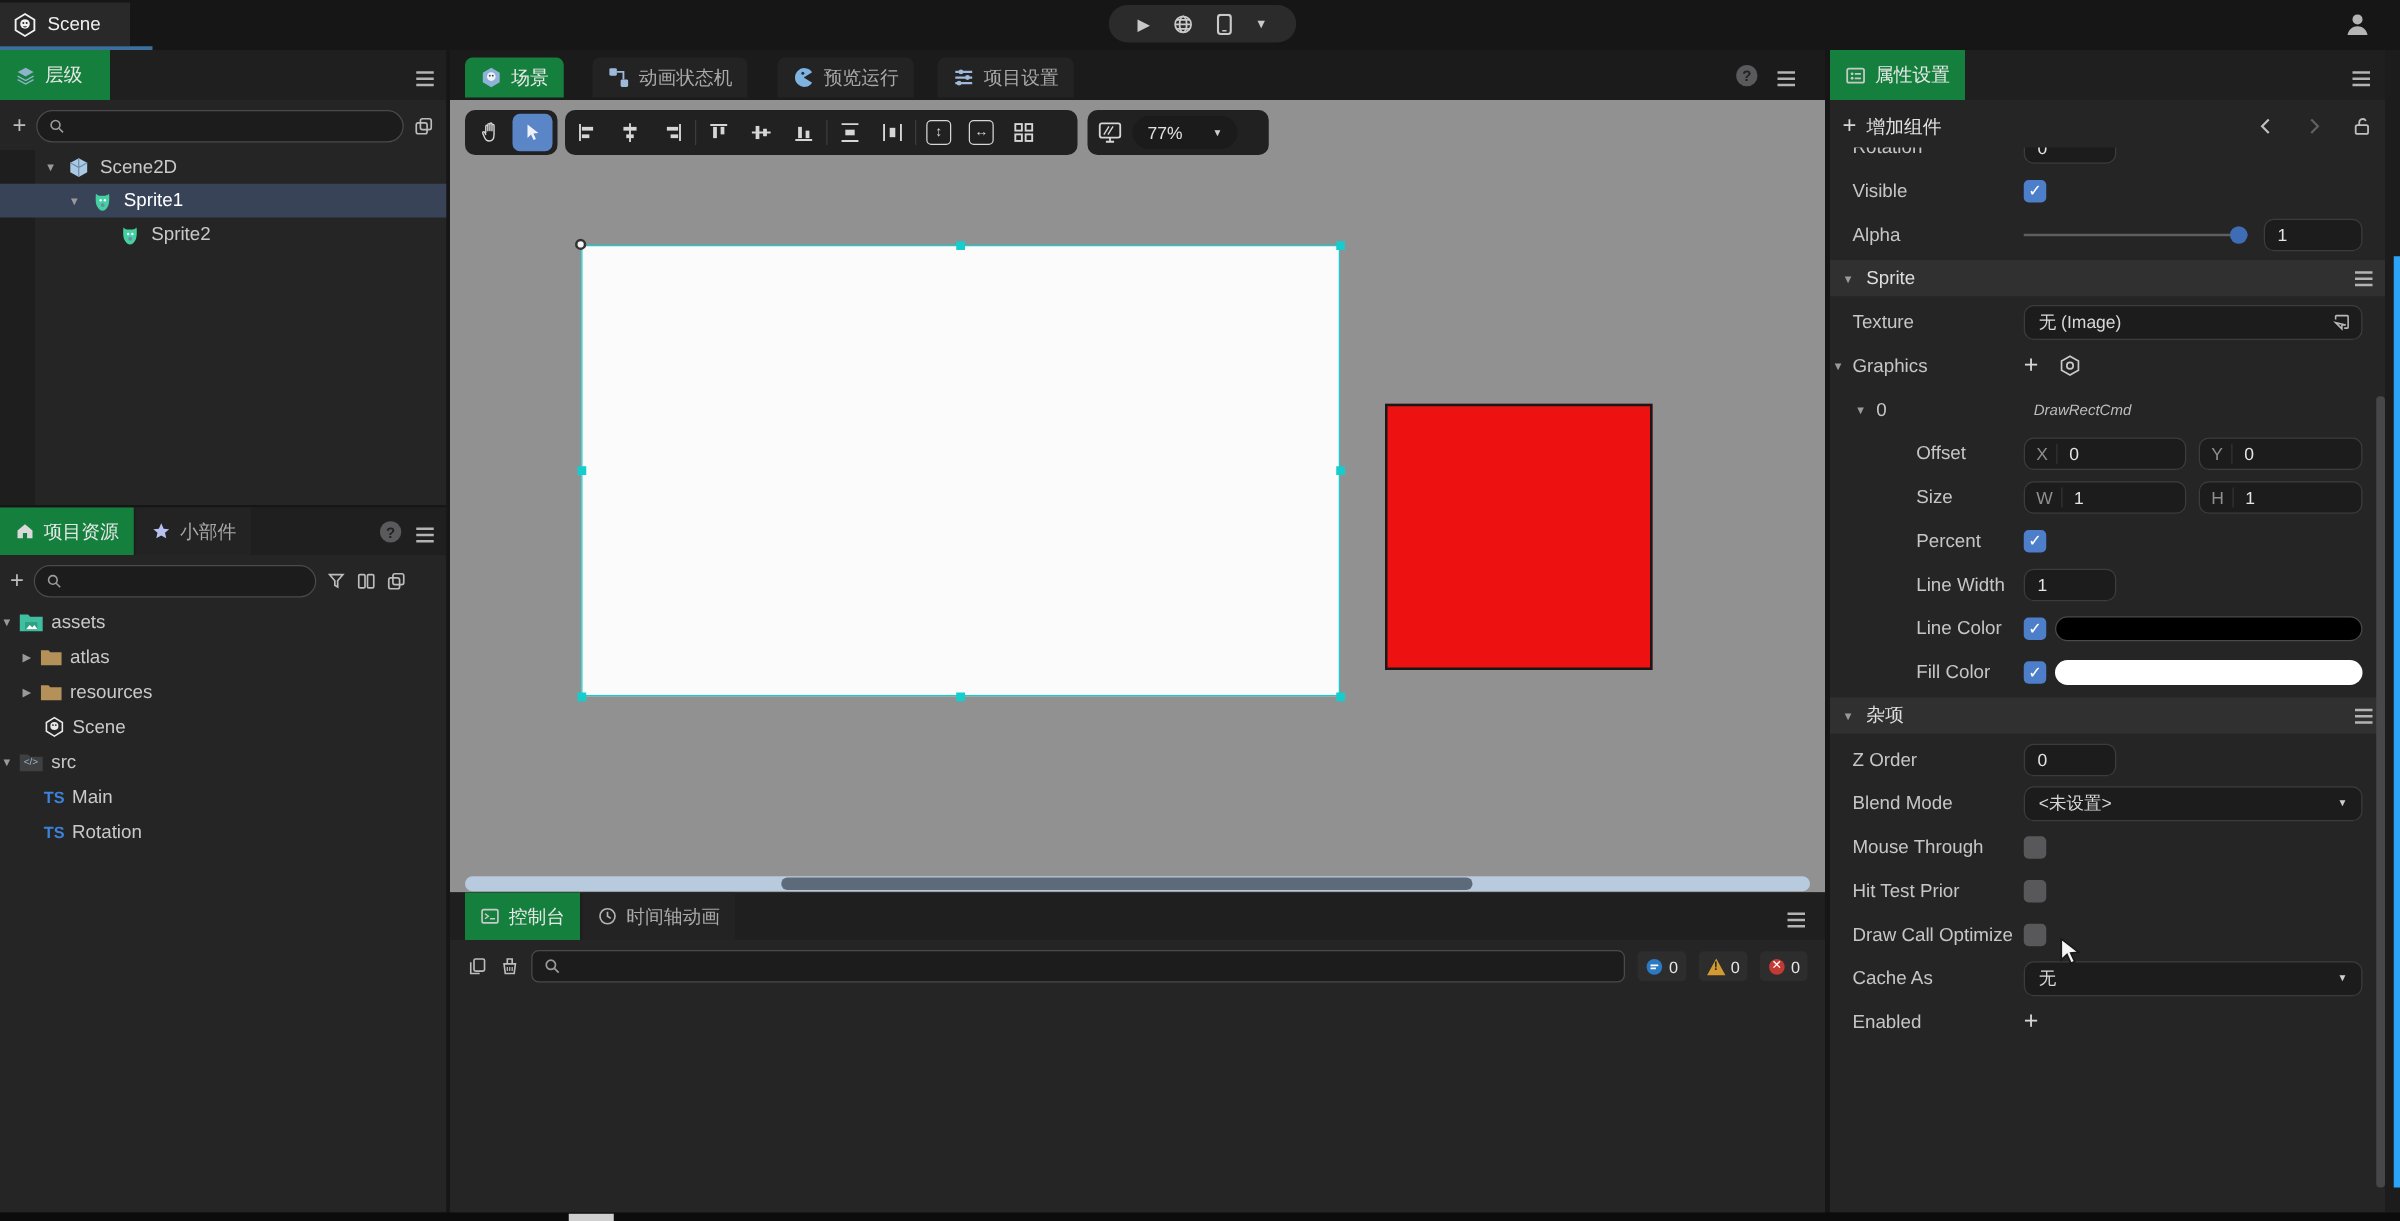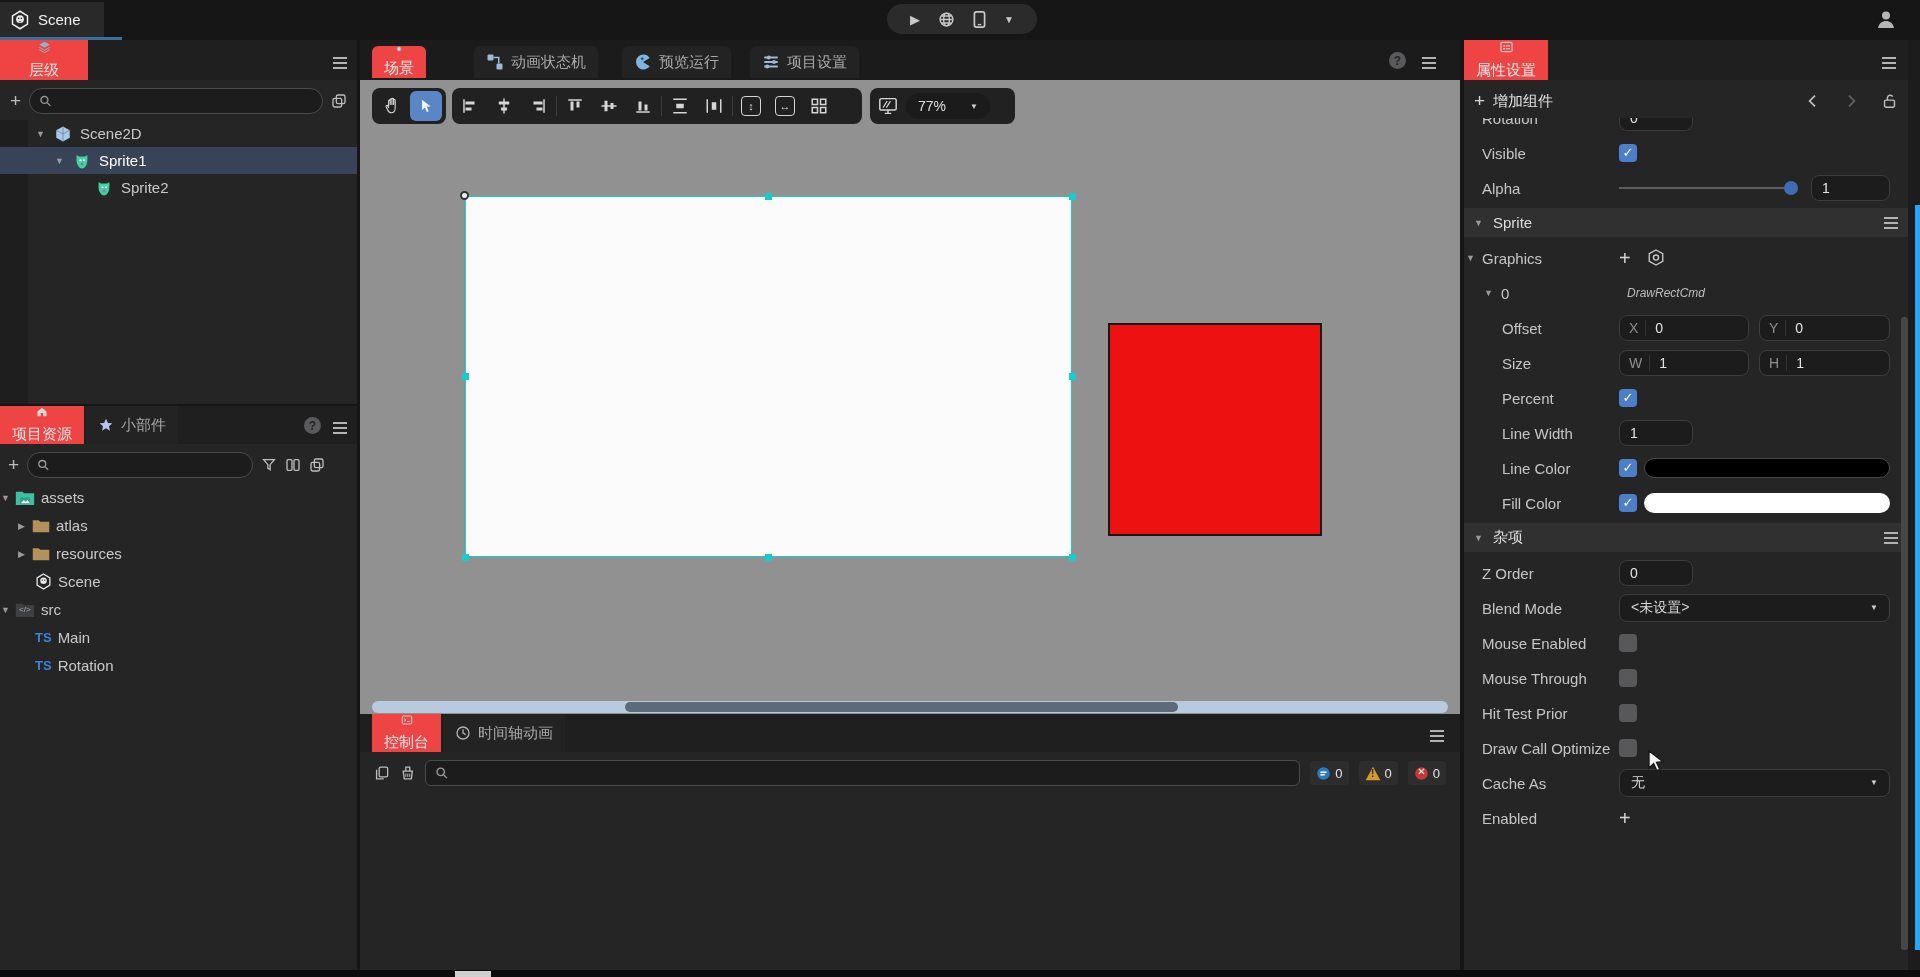--- a/index.html
+++ b/index.html
@@ -15,21 +15,21 @@
     display:flex; align-items:center; gap:8px; padding-left:10px; color:#f0f0f0; font-size:15px; }
   #scene-tab-underline { left:0; top:37px; width:122px; height:3px; background:#3d6f9e; }
   #playbar { left:887px; top:4px; width:150px; height:30px; background:#2b2b2c; border-radius:15px;
     display:flex; align-items:center; justify-content:space-around; padding:0 14px; }
   .glyph-icon { color:#c9c9c9; }
 
   
   .panel { background:#252526; }
   .tabrow { background:#1f1f20; display:flex; align-items:stretch; }
   .tab { display:flex; align-items:center; gap:7px; padding:0 12px; font-size:15px; color:#a9a9a9; background:#232324; }
-  .tab.active { background:#ef4444; color:#e8e8e8;flex-direction:column; }
+  .tab.active { background:#15803d; color:#e8e8e8; }
   .searchbox { background:#1c1c1d; border:1px solid #4a4a4c; border-radius:13px; height:26px;
     display:flex; align-items:center; padding:0 9px; gap:6px; }
   .searchbox input { background:transparent; border:none; outline:none; color:#ddd; font-size:14px; width:100%; font-family:inherit; }
   .hamburger span { display:block; width:14px; height:2px; background:#b3b3b3; margin:3px 0; }
   .help-circle { width:17px; height:17px; border-radius:50%; background:#5a5a5c; color:#222;
     font-size:12px; font-weight:bold; display:flex; align-items:center; justify-content:center; }
   .tree-caret { font-size:9px; color:#9a9a9a; width:10px; }
   .tree-row { position:absolute; left:0; right:0; height:27px; display:flex; align-items:center; font-size:15px; color:#c9c9c9; }
   .tree-row.selected { background:#394357; color:#fff; }
 
@@ -45,21 +45,21 @@
     font-size:11px; display:flex; align-items:center; justify-content:center; }
   #zoom-dropdown { background:#1b1b1c; border-radius:13px; height:26px; width:84px;
     display:flex; align-items:center; justify-content:space-between; padding:0 12px; color:#e0e0e0; font-size:14px; }
   .handle { position:absolute; width:7px; height:7px; background:#15cdcd; }
   #pivot-handle { position:absolute; width:9px; height:9px; border-radius:50%; background:#f5f5f5; border:2px solid #333; }
 
   
   #props-panel { left:1464px; top:40px; width:444px; height:930px; background:#252526; }
   .prow { position:relative; height:35px; }
   .plabel { position:absolute; left:18px; top:50%; transform:translateY(-50%); font-size:15px; color:#c6c6c6; white-space:nowrap; }
-  .plabel.lvl3 { left:38px; }
+  .plabel.lvl3 { left:69px; }
   .pval { position:absolute; left:155px; top:50%; transform:translateY(-50%); width:271px; display:flex; align-items:center; }
   .pinput { background:#1c1c1d; border:1px solid #3c3c3e; border-radius:8px; height:26px; color:#e4e4e4;
     font-size:14px; padding:0 10px; font-family:inherit; outline:none; }
   .pinput.small { width:74px; }
   .xyfield { background:#1c1c1d; border:1px solid #3c3c3e; border-radius:8px; height:26px;
     display:flex; align-items:center; font-size:14px; }
   .xyfield .axis { color:#8f8f8f; padding:0 7px 0 9px; border-right:1px solid #333335; }
   .xyfield .val { padding:0 9px; color:#e4e4e4; }
   .checkbox { width:18px; height:18px; border-radius:4px; display:flex; align-items:center; justify-content:center; font-size:13px; color:#fff; }
   .checkbox.on { background:#4d7ec9; }
@@ -559,20 +559,32 @@
           <span class="tree-caret">▼</span>
           <span>Sprite</span>
           <div class="hamburger" style="margin-left:auto;">
               <span></span>
               <span></span>
               <span></span>
             </div>
         </div>
       </div>
 
+      <div class="prow">
+        <span class="plabel">Texture</span>
+        <div class="pval">
+          <div class="reffield">
+            <span>无 (Image)</span>
+            <svg width="15" height="15" viewBox="0 0 24 24">
+              <path d="M4 9V5a1 1 0 0 1 1-1h14a1 1 0 0 1 1 1v14a1 1 0 0 1-1 1h-4" fill="none" stroke="#b9b9b9" stroke-width="2"></path>
+              <path d="M4 13l8 8v-5h5z" fill="none" stroke="#b9b9b9" stroke-width="2"></path>
+            </svg>
+          </div>
+        </div>
+      </div>
 
       <div class="prow">
         <span class="tree-caret abs" style="left:2px; top:13px;">▼</span>
         <span class="plabel">Graphics</span>
         <div class="pval" style="gap:16px;">
           <span style="font-size:20px; color:#d6d6d6;">+</span>
           <svg width="18" height="18" viewBox="0 0 24 24">
             <path d="M12 2 21 7v10l-9 5-9-5V7z" fill="none" stroke="#c9c9c9" stroke-width="1.8"></path>
             <circle cx="12" cy="12" r="3.4" fill="none" stroke="#c9c9c9" stroke-width="1.8"></circle>
           </svg>
@@ -667,26 +679,20 @@
       <div class="prow">
         <span class="plabel">Blend Mode</span>
         <div class="pval">
           <div class="dropdown">
             <span>&lt;未设置&gt;</span>
             <span class="caret-sm">▼</span>
           </div>
         </div>
       </div>
 
-      <div class="prow">
-        <span class="plabel">Mouse Enabled</span>
-        <div class="pval">
-            <div class="checkbox off"></div>
-          </div>
-      </div>
 
       <div class="prow">
         <span class="plabel">Mouse Through</span>
         <div class="pval">
             <div class="checkbox off"></div>
           </div>
       </div>
 
       <div class="prow">
         <span class="plabel">Hit Test Prior</span>

